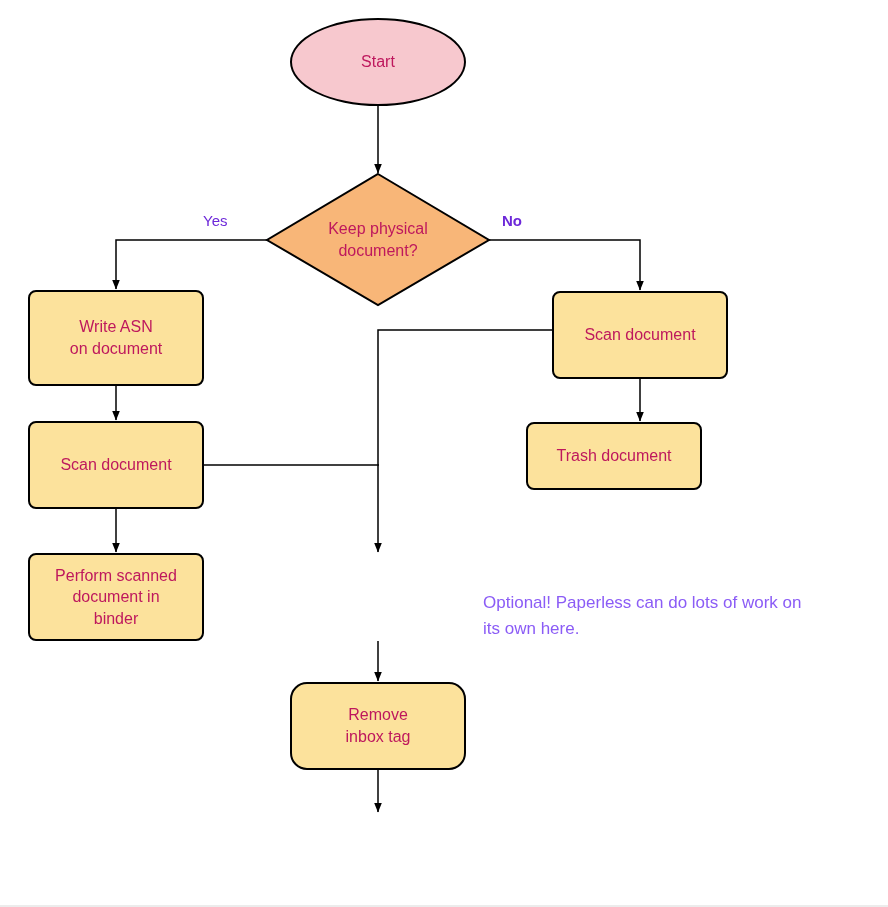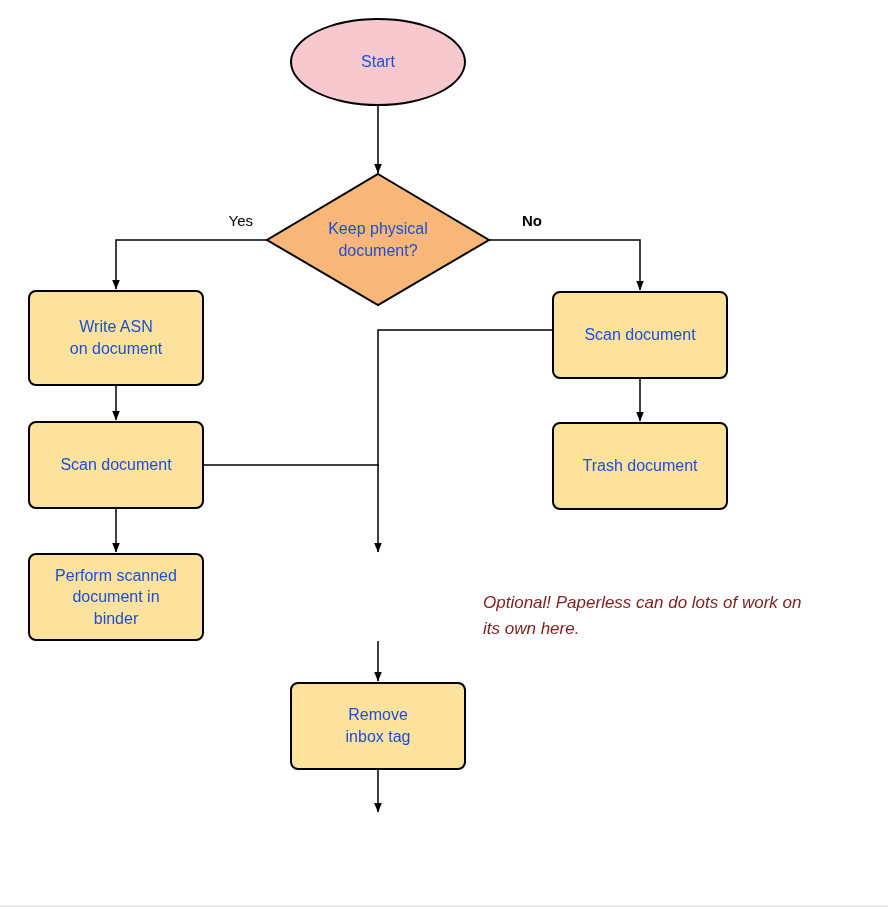--- a/index.html
+++ b/index.html
@@ -35,21 +35,21 @@
   .arrowhead { fill: var(--stroke, #000000); }
   .node {
     position: absolute;
     box-sizing: border-box;
     display: flex;
     align-items: center;
     justify-content: center;
     text-align: center;
     font-size: 16px;
     line-height: 1.35;
-    color: #1d4ed8;
+    color: #be185d;
   }
   .terminator {
     background: var(--terminator-fill, #F7C8CE);
     border: 2px solid var(--stroke, #000000);
     border-radius: 50%;
   }
   .process {
     background: var(--process-fill, #FCE29C);
     border: 2px solid var(--stroke, #000000);
     border-radius: 8px;
@@ -58,29 +58,28 @@
     background: transparent;
     border: none;
   }
   .node-label {
     white-space: pre-line;
     padding: 0 6px;
   }
   .edge-label {
     position: absolute;
     font-size: 15px;
-    color: #000000;
-    text-align: right;
+    color: #6d28d9;
+    text-align: left;
   }
   .annotation {
     position: absolute;
     font-size: 17px;
-    font-style: italic;
     line-height: 1.5;
-    color: #7f1d1d;
+    color: #8b5cf6;
     white-space: pre-line;
   }
 </style>
 </head>
 <body>
 
 <div class="canvas">
 
   <svg class="edges" viewBox="0 0 888 907">
     <defs>
@@ -131,33 +130,33 @@
   </div>
 
   <div class="node process" style="left:552px; top:291px; width:176px; height:88px;">
     <span class="node-label">Scan document</span>
   </div>
 
   <div class="node process" style="left:28px; top:421px; width:176px; height:88px;">
     <span class="node-label">Scan document</span>
   </div>
 
-  <div class="node process" style="left:552px; top:422px; width:176px; height:88px;">
+  <div class="node process" style="left:526px; top:422px; width:176px; height:68px;">
     <span class="node-label">Trash document</span>
   </div>
 
   <div class="node process" style="left:28px; top:553px; width:176px; height:88px;">
     <span class="node-label">Perform scanned
 document in
 binder</span>
   </div>
 
 
   <div class="annotation" style="left:483px; top:590px; width:400px;">Optional! Paperless can do lots of work on
 its own here.</div>
 
-  <div class="node process" style="left:290px; top:682px; width:176px; height:88px;">
+  <div class="node process" style="left:290px; top:682px; width:176px; height:88px;border-radius:17px;">
     <span class="node-label">Remove
 inbox tag</span>
   </div>
 
 
 </div>
 
 </body></html>

